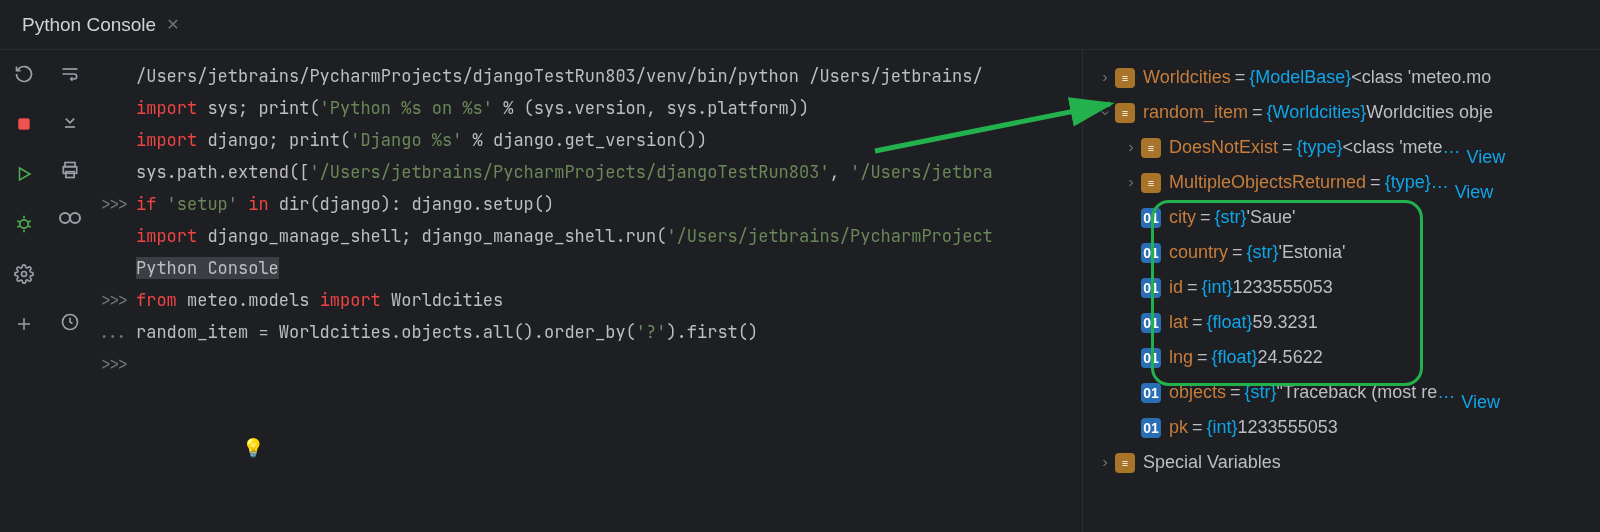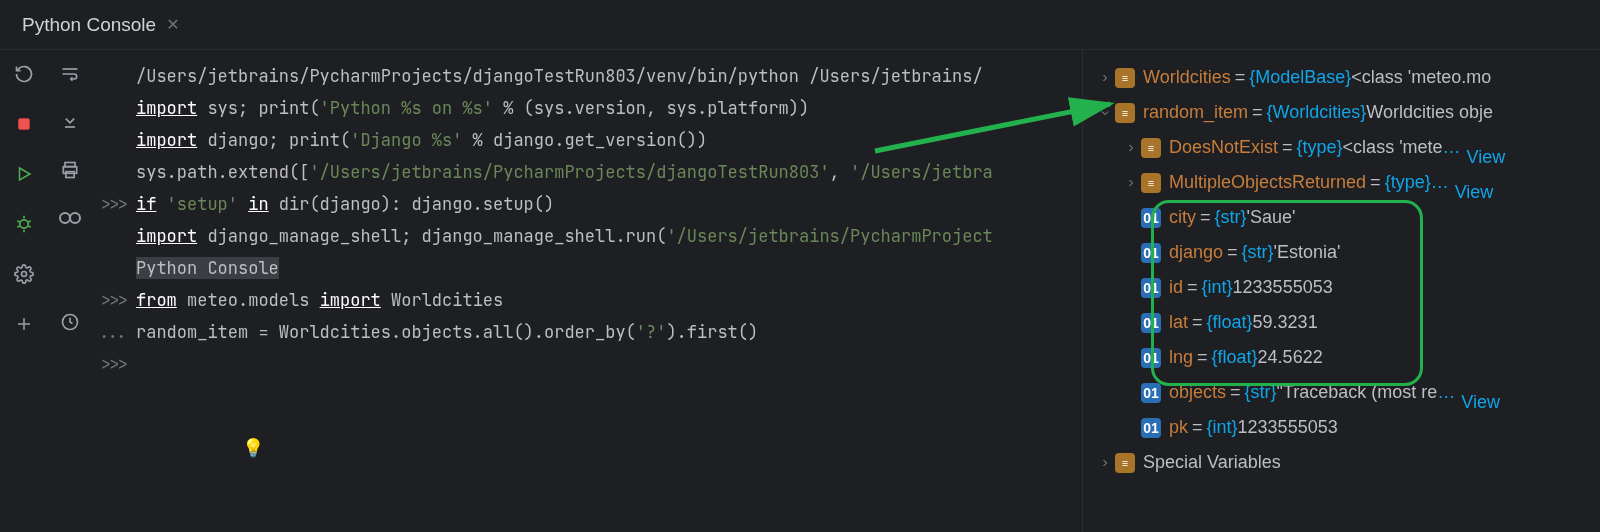--- a/index.html
+++ b/index.html
@@ -88,21 +88,21 @@
     line-height: 32px;
     display:flex;
   }
   .line-prompt {
     width: 44px;
     text-align: right;
     padding-right: 8px;
     color:#6f737a;
   }
   .line-body { flex: 1; overflow:hidden; text-overflow:clip;}
-  .kw { color:#ffffff;text-decoration:underline; }
+  .kw { color:#ef4444; }
   .str { color:#6a8759; }
   .hl { background:#3b3e43; }
   .bulb {
     position:absolute;
     left: 150px;
     top: 386px;
     color:#ffd54f;
     font-size:18px;
   }
 
@@ -331,21 +331,21 @@
           <span class="vicon field">01</span>
           <span class="vname">city</span>
           <span class="eq"> = </span>
           <span class="vtype">{str} </span>
           <span class="vval">'Saue'</span>
         </div>
         <div class="vars-row">
           <span class="indent" style="width: 38px;"></span>
           <span class="chev blank">&nbsp;</span>
           <span class="vicon field">01</span>
-          <span class="vname">django</span>
+          <span class="vname">country</span>
           <span class="eq"> = </span>
           <span class="vtype">{str} </span>
           <span class="vval">'Estonia'</span>
         </div>
         <div class="vars-row">
           <span class="indent" style="width: 38px;"></span>
           <span class="chev blank">&nbsp;</span>
           <span class="vicon field">01</span>
           <span class="vname">id</span>
           <span class="eq"> = </span>

